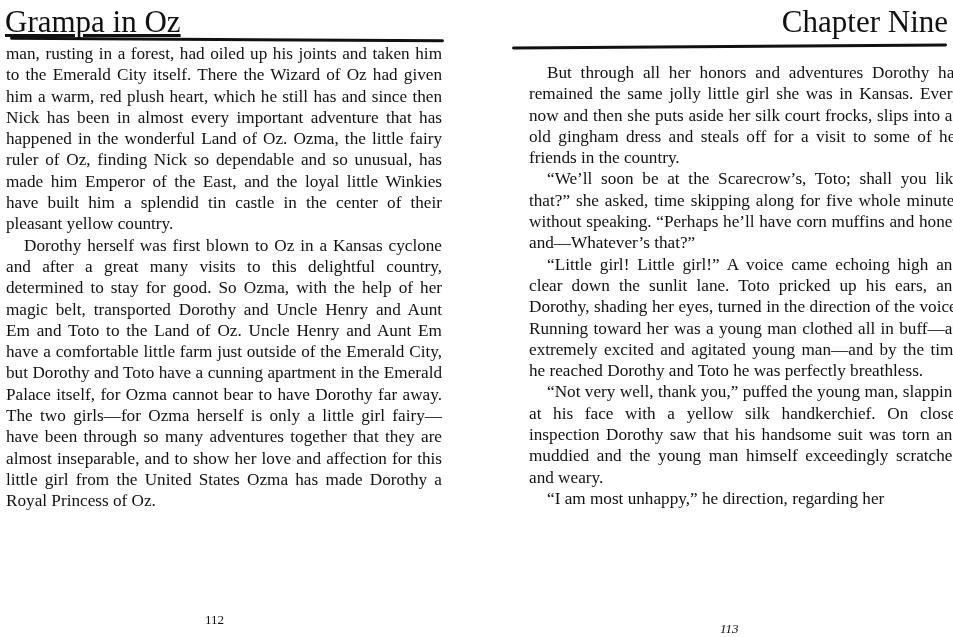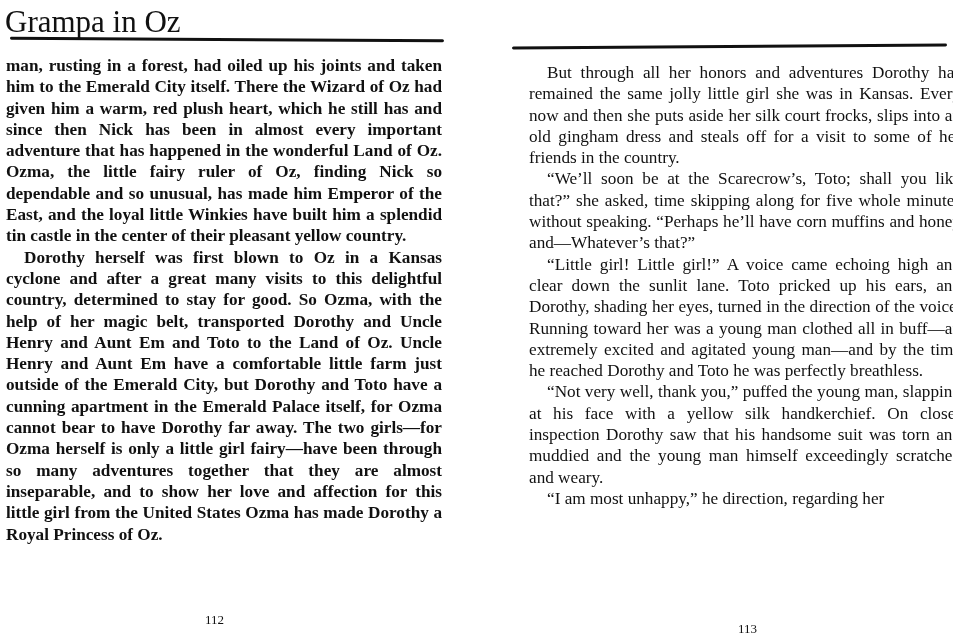--- a/index.html
+++ b/index.html
@@ -3,49 +3,50 @@
 <meta charset="utf-8">
 <style>
   html, body { margin:0; padding:0; background:#ffffff; }
   body { width:953px; height:637px; position:relative; overflow:hidden;
          font-family:"DejaVu Serif", "Liberation Serif", serif; color:#111; }
   .page { position:absolute; top:0; height:637px; }
   .page.left { left:0; width:450px; }
   .page.right { left:507px; width:446px; }
   .running-head { position:absolute; top:2px; font-family:"Liberation Serif", serif;
                   font-size:31px; color:#111; line-height:40px; white-space:nowrap; }
-  .left .running-head { left:5px; }
+  .left .running-head { left:5px;text-decoration:underline; }
   .right .running-head { right:5px; }
   .rule { position:absolute; height:3px; background:#111; border-radius:2px; }
   .left .rule { left:10px; width:434px; top:38px; transform:rotate(0.35deg); }
   .right .rule { left:5px; width:435px; top:45px; transform:rotate(-0.4deg); }
   .body-text { position:absolute; font-family:"Liberation Serif", serif;
                font-size:17.2px; line-height:21.3px; text-align:justify; }
-  .left .body-text { left:6px; width:436px; top:55px;font-weight:bold; }
+  .left .body-text { left:6px; width:436px; top:43px; }
   .right .body-text { left:22px; width:432px; top:62px; }
   .para { margin:0; text-indent:0; }
   .para.indent { text-indent:18px; }
   .folio { position:absolute; font-family:"Liberation Serif", serif; font-size:13px; }
   .left .folio { left:205px; top:612px;text-align:center; }
-  .right .folio { left:231px; top:621px; }
+  .right .folio { left:213px; top:621px;font-style:italic; }
 </style>
 </head>
 <body>
 
 <div class="page left">
   <div class="running-head">Grampa in Oz</div>
   <div class="rule"></div>
   <div class="body-text">
     <p class="para">man, rusting in a forest, had oiled up his joints and taken him to the Emerald City itself.  There the Wizard of Oz had given him a warm, red plush heart, which he still has and since then Nick has been in almost every important adventure that has happened in the wonderful Land of Oz.  Ozma, the little fairy ruler of Oz, finding Nick so dependable and so unusual, has made him Emperor of the East, and the loyal little Winkies have built him a splendid tin castle in the center of their pleasant yellow country.</p>
     <p class="para indent">Dorothy herself was first blown to Oz in a Kansas cyclone and after a great many visits to this delightful country, determined to stay for good.  So Ozma, with the help of her magic belt, transported Dorothy and Uncle Henry and Aunt Em and Toto to the Land of Oz.  Uncle Henry and Aunt Em have a comfortable little farm just outside of the Emerald City, but Dorothy and Toto have a cunning apartment in the Emerald Palace itself, for Ozma cannot bear to have Dorothy far away.  The two girls—for Ozma herself is only a little girl fairy—have been through so many adventures together that they are almost inseparable, and to show her love and affection for this little girl from the United States Ozma has made Dorothy a Royal Princess of Oz.</p>
   </div>
   <div class="folio">112</div>
 </div>
 
 <div class="page right">
+  <div class="running-head">Chapter Nine</div>
   <div class="rule"></div>
   <div class="body-text">
     <p class="para indent">But through all her honors and adventures Dorothy has remained the same jolly little girl she was in Kansas.  Every now and then she puts aside her silk court frocks, slips into an old gingham dress and steals off for a visit to some of her friends in the country.</p>
     <p class="para indent">“We’ll soon be at the Scarecrow’s, Toto; shall you like that?” she asked, time skipping along for five whole minutes without speaking.  “Perhaps he’ll have corn muffins and honey and—Whatever’s that?”</p>
     <p class="para indent">“Little girl!  Little girl!”  A voice came echoing high and clear down the sunlit lane.  Toto pricked up his ears, and Dorothy, shading her eyes, turned in the direction of the voice.  Running toward her was a young man clothed all in buff—an extremely excited and agitated young man—and by the time he reached Dorothy and Toto he was perfectly breathless.</p>
     <p class="para indent">“Not very well, thank you,” puffed the young man, slapping at his face with a yellow silk handkerchief.  On closer inspection Dorothy saw that his handsome suit was torn and muddied and the young man himself exceedingly scratched and weary.</p>
     <p class="para indent">“I am most unhappy,” he direction, regarding her</p>
   </div>
   <div class="folio">113</div>
 </div>

